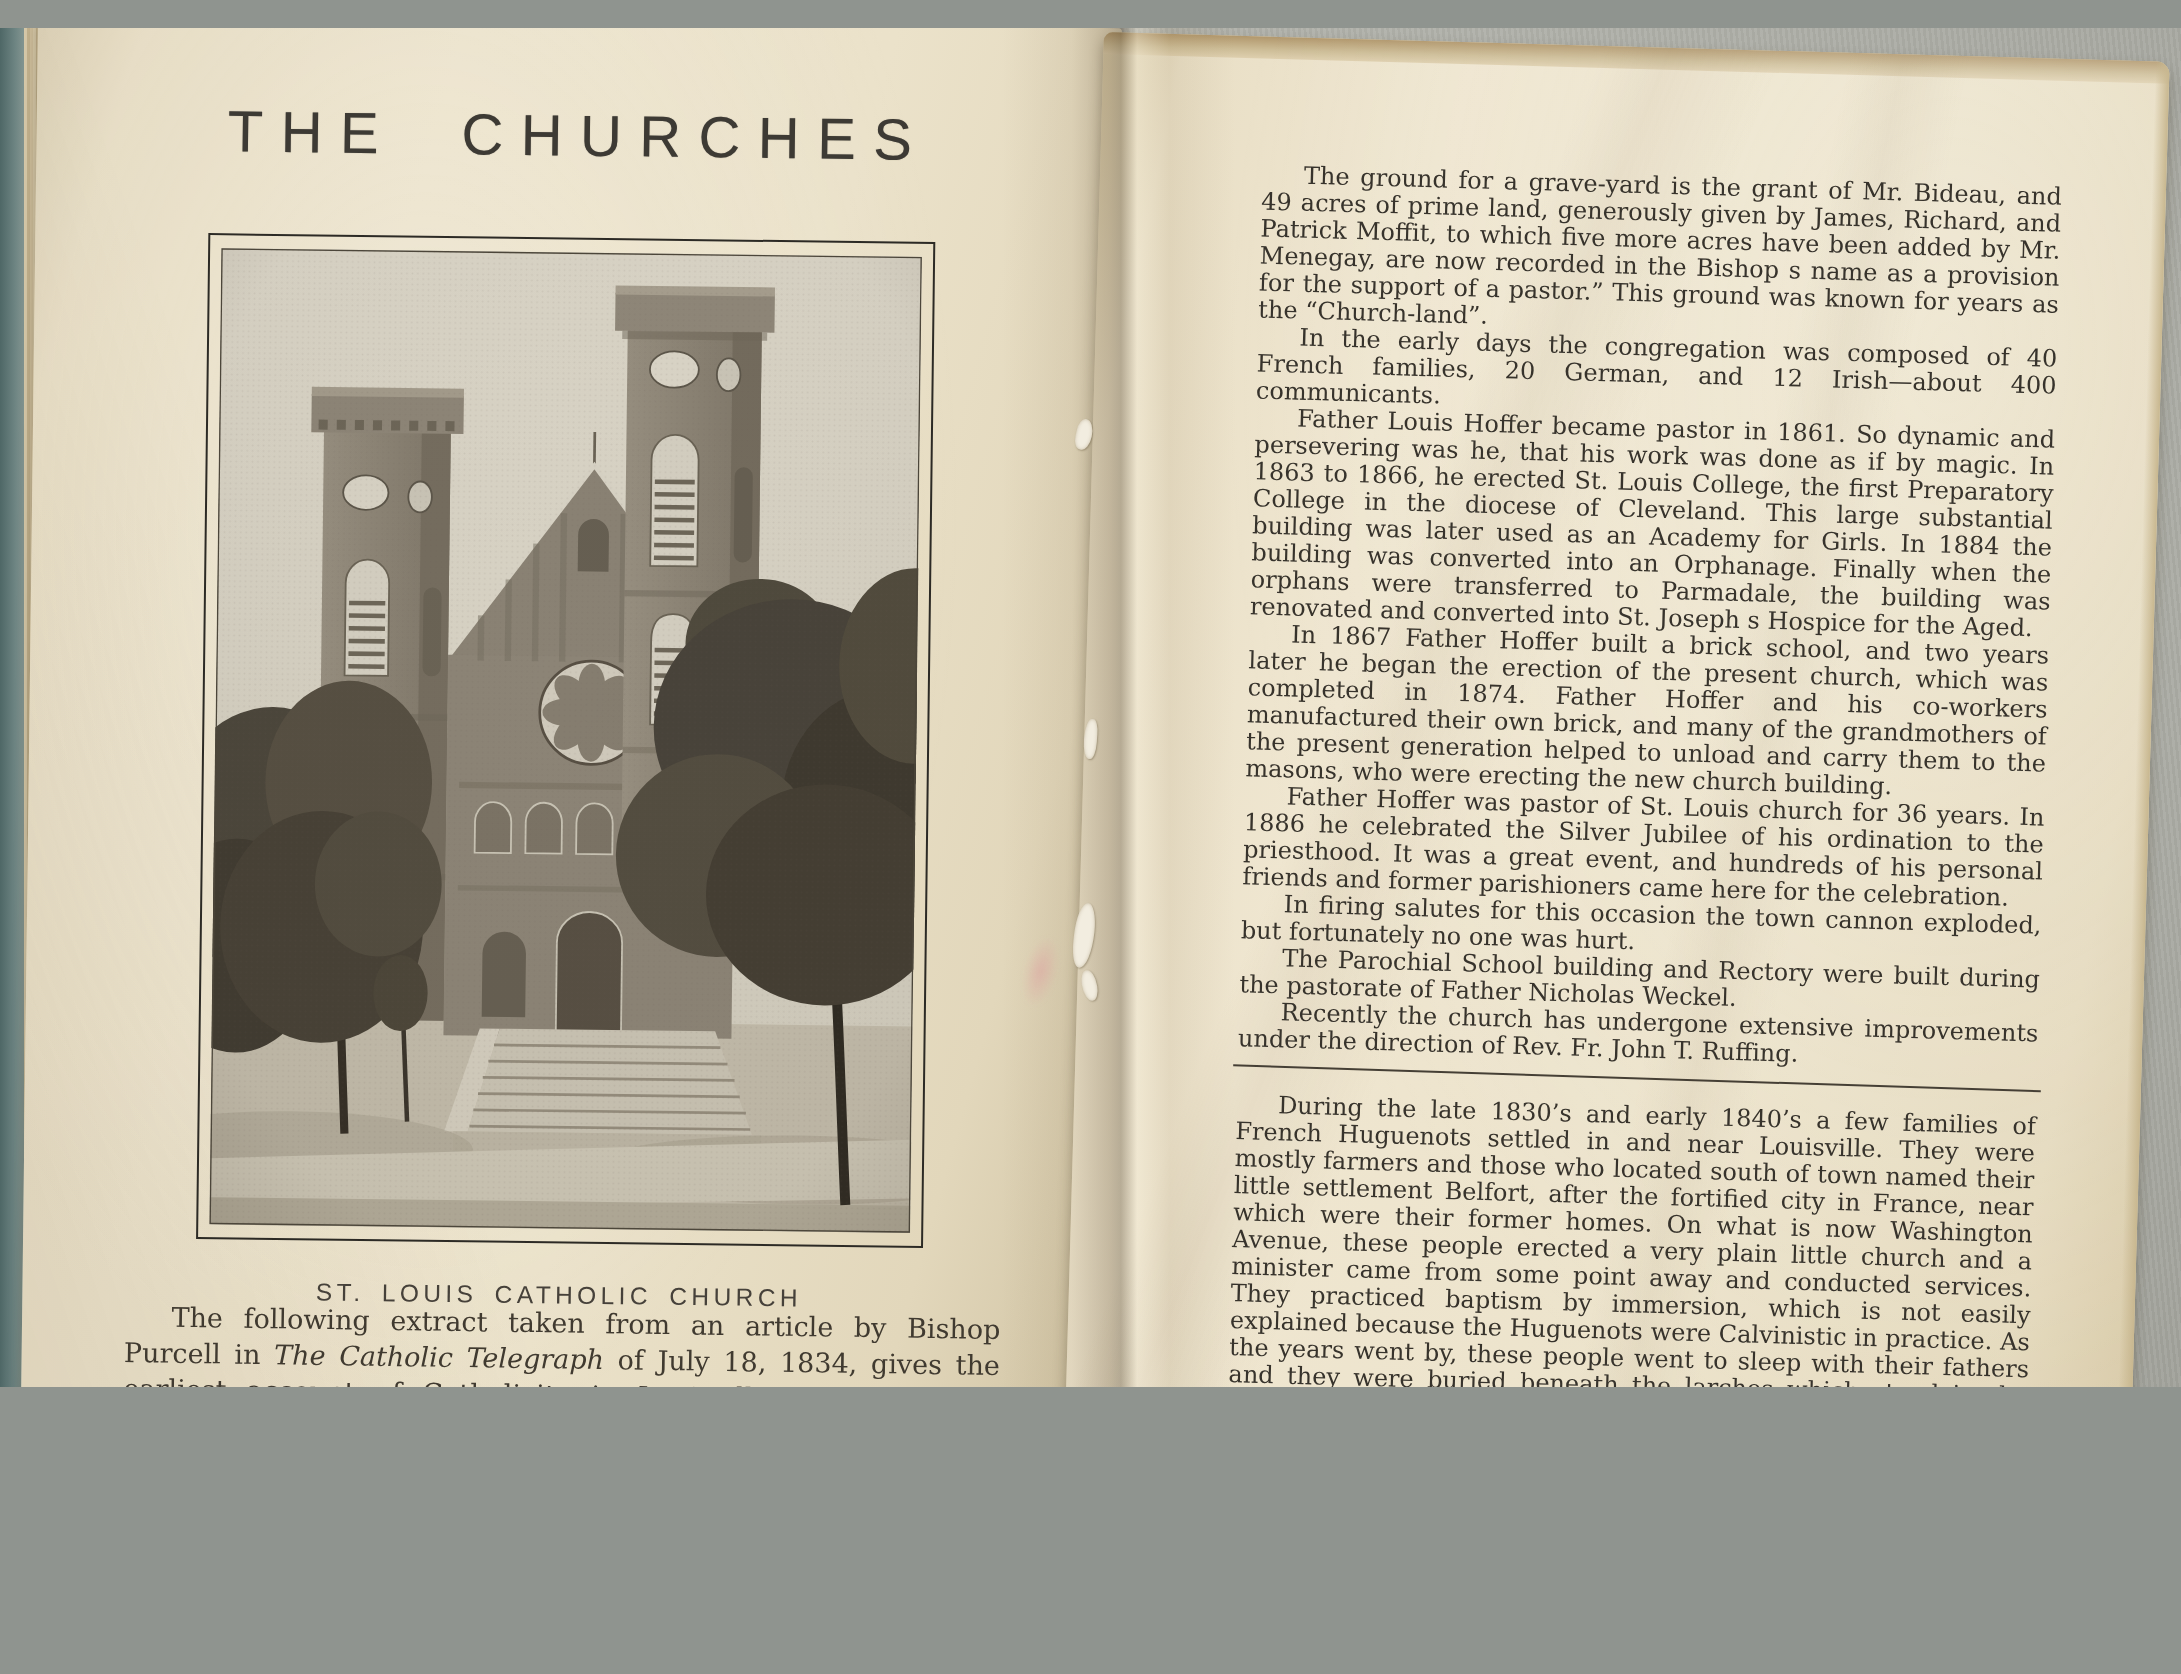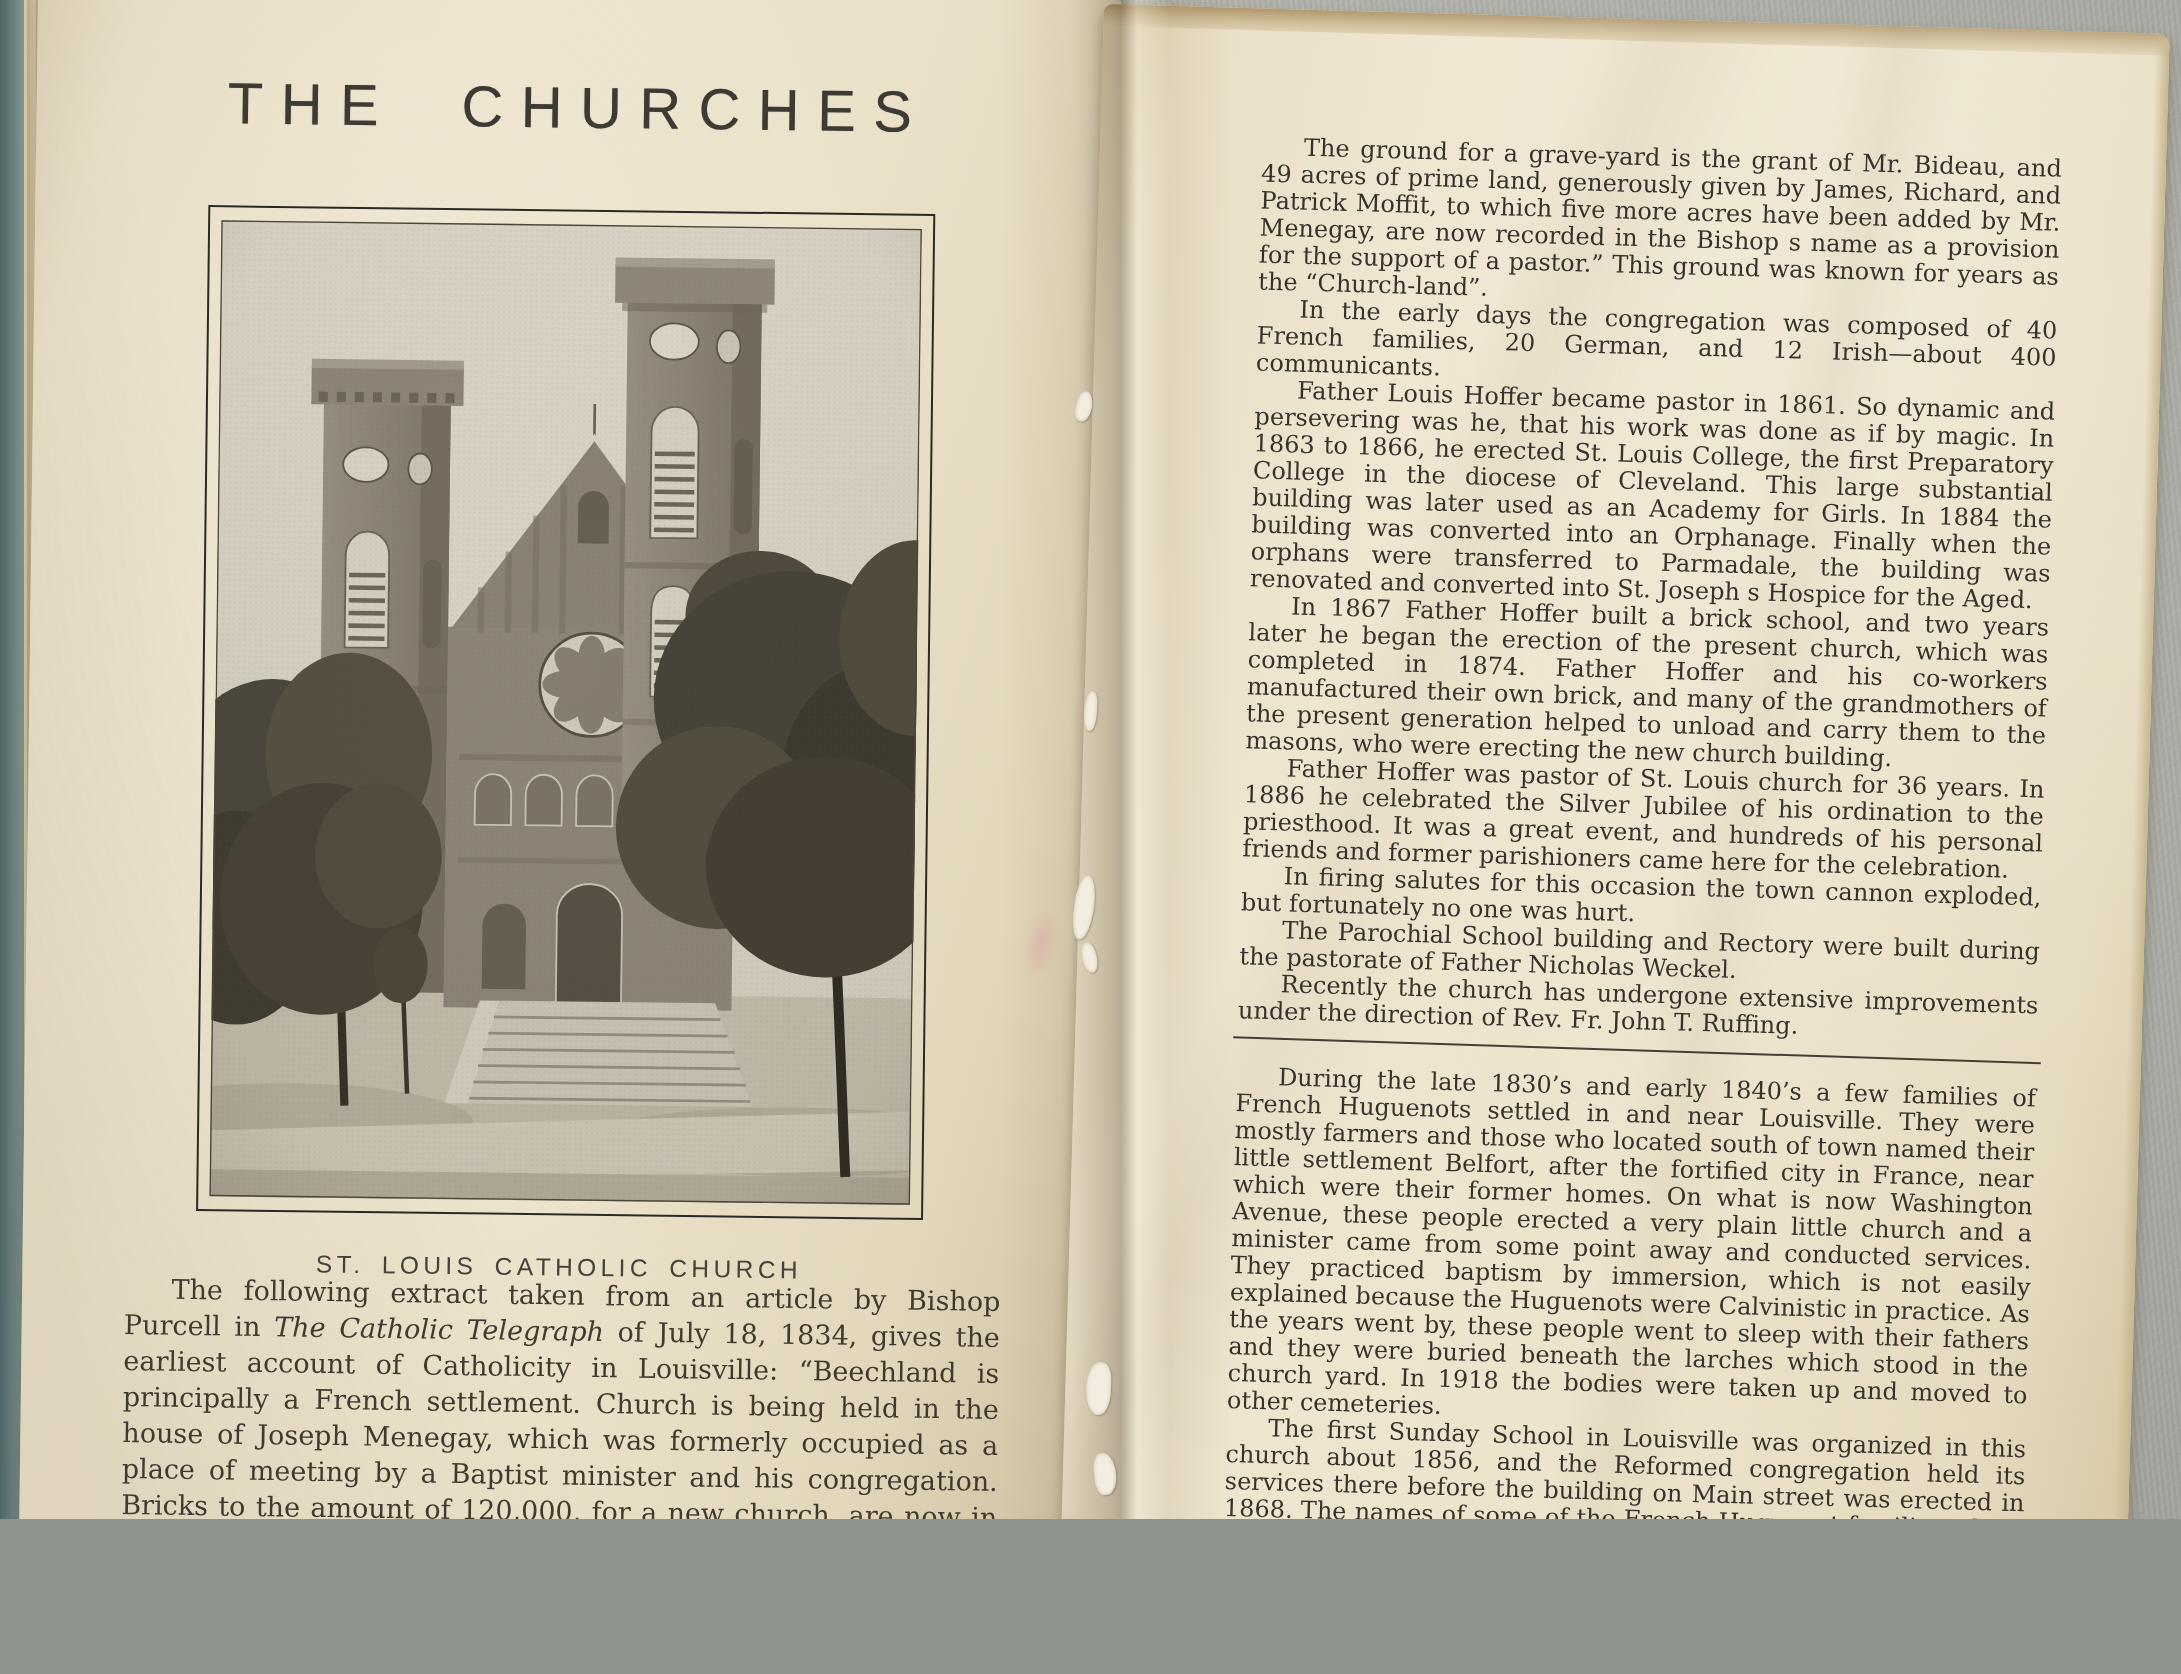--- a/index.html
+++ b/index.html
@@ -1,22 +1,23 @@
 <!DOCTYPE html>
 <html style="font-size:14.5px"><head>
 <meta charset="utf-8">
 <style>
   html,body{margin:0;padding:0;background:#8f948f;}
   .scene{
-    position:relative;width:2181px;height:1519px;overflow:hidden;
+    position:relative;width:2181px;height:1359px;overflow:hidden;
     background:#b4b5ad;
     background-image:
       radial-gradient(ellipse at 55% 35%, rgba(255,255,255,0.10), rgba(0,0,0,0.10) 95%),
       repeating-linear-gradient(84deg, rgba(255,255,255,0.045) 0 2.7px, rgba(0,0,0,0.035) 2.7px 5.5px);
     font-family:"DejaVu Serif", serif;
+    margin-top:28px;
   }
   
   .cover-edge{
     position:absolute;left:0;top:0;width:27px;height:1675px;
     background:linear-gradient(to right,#4e6766,#6d8482 55%,#8a9a95);
   }
   .edge-stack-left{
     position:absolute;left:23.6px;top:0;width:64px;height:1675px;
     background:repeating-linear-gradient(to right,#d6c8a8 0 2.7px,#c2b18d 2.7px 6.4px,#cdbd9b 6.4px 9px);
     border-radius:0 0 0 42px;

